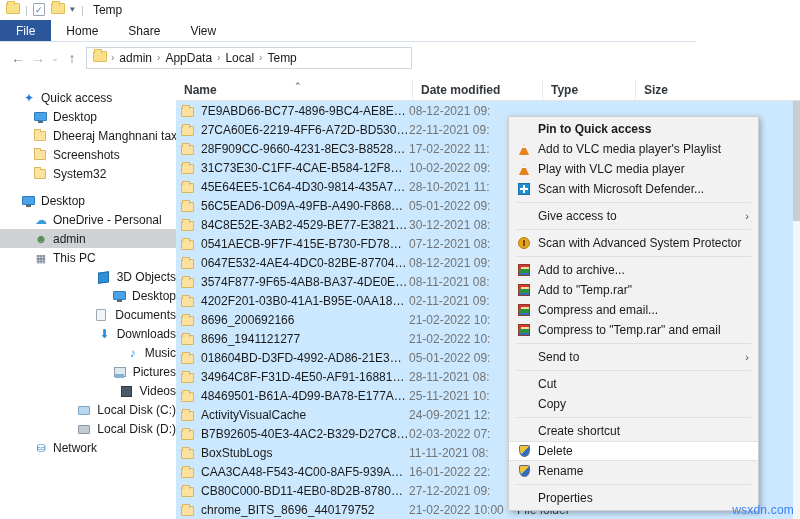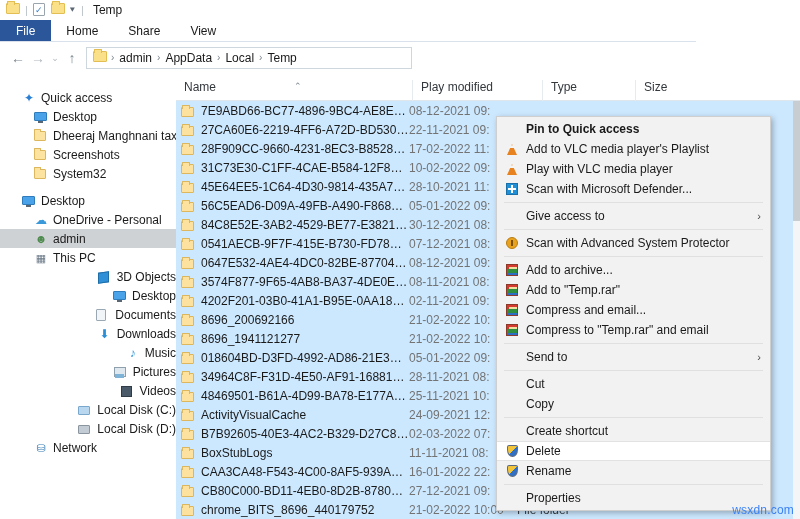--- a/index.html
+++ b/index.html
@@ -70,23 +70,24 @@
   .crumb { font-size:12px; color:#1a1a1a; padding:0 3px; }
   .crumb-sep { font-size:10px; color:#7a848d; }
 
   
   .colhead {
     position:absolute; top:80px; left:176px; width:624px; height:21px;
     background:#ffffff; border-bottom:1px solid #dfe6ec;
     display:flex; align-items:center;
   }
   .ch {
-    height:21px; display:flex; 
+    height:21px; display:flex; align-items:center;
     font-size:12px; color:#33383d; border-left:1px solid #e6ebf0; padding-left:8px;
     position:relative;
+    font-weight:bold;
   }
   .ch:first-child{ border-left:none; }
   .sort-caret{
     position:absolute; top:1px; left:50%; font-size:9px; color:#7a848d;
   }
 
   
   .sidebar {
     position:absolute; top:88px; left:0; width:176px; height:431px;
     background:#ffffff; overflow:hidden;
@@ -180,21 +181,21 @@
   .vscroll{
     position:absolute; top:101px; left:793px; width:7px; height:418px;
     background:#f3f5f7;
   }
   .vthumb{
     position:absolute; top:0; left:0; width:7px; height:120px; background:#c8cdd2;
   }
 
   
   .ctxmenu {
-    position:absolute; top:116px; left:496px; width:275px;
+    position:absolute; top:116px; left:508px; width:251px;
     background:#f2f2f2; border:1px solid #cfcfcf;
     box-shadow:2px 2px 6px rgba(0,0,0,0.28);
     padding:2px 0 2px 0;
   }
   .mi {
     height:20px; display:flex; align-items:center;
     font-size:12px; color:#1a1a1a; padding-left:7px; position:relative;
   }
   .mi.bold { font-weight:bold; }
   .mi.hl { background:#ffffff; border-top:1px solid #e2e2e2; border-bottom:1px solid #e2e2e2; }
@@ -300,21 +301,21 @@
       <span class="crumb">Temp</span>
     </div>
   </div>
 
   <div class="colhead">
     <div class="ch" style="width:236px;">
       <span>Name</span>
       <span class="sort-caret">⌃</span>
     </div>
     <div class="ch" style="width:130px;">
-      <span>Play modified</span>
+      <span>Date modified</span>
     </div>
     <div class="ch" style="width:93px;">
       <span>Type</span>
     </div>
     <div class="ch" style="width:80px;">
       <span>Size</span>
     </div>
   </div>
 
   <div class="sidebar" id="sidebar">

